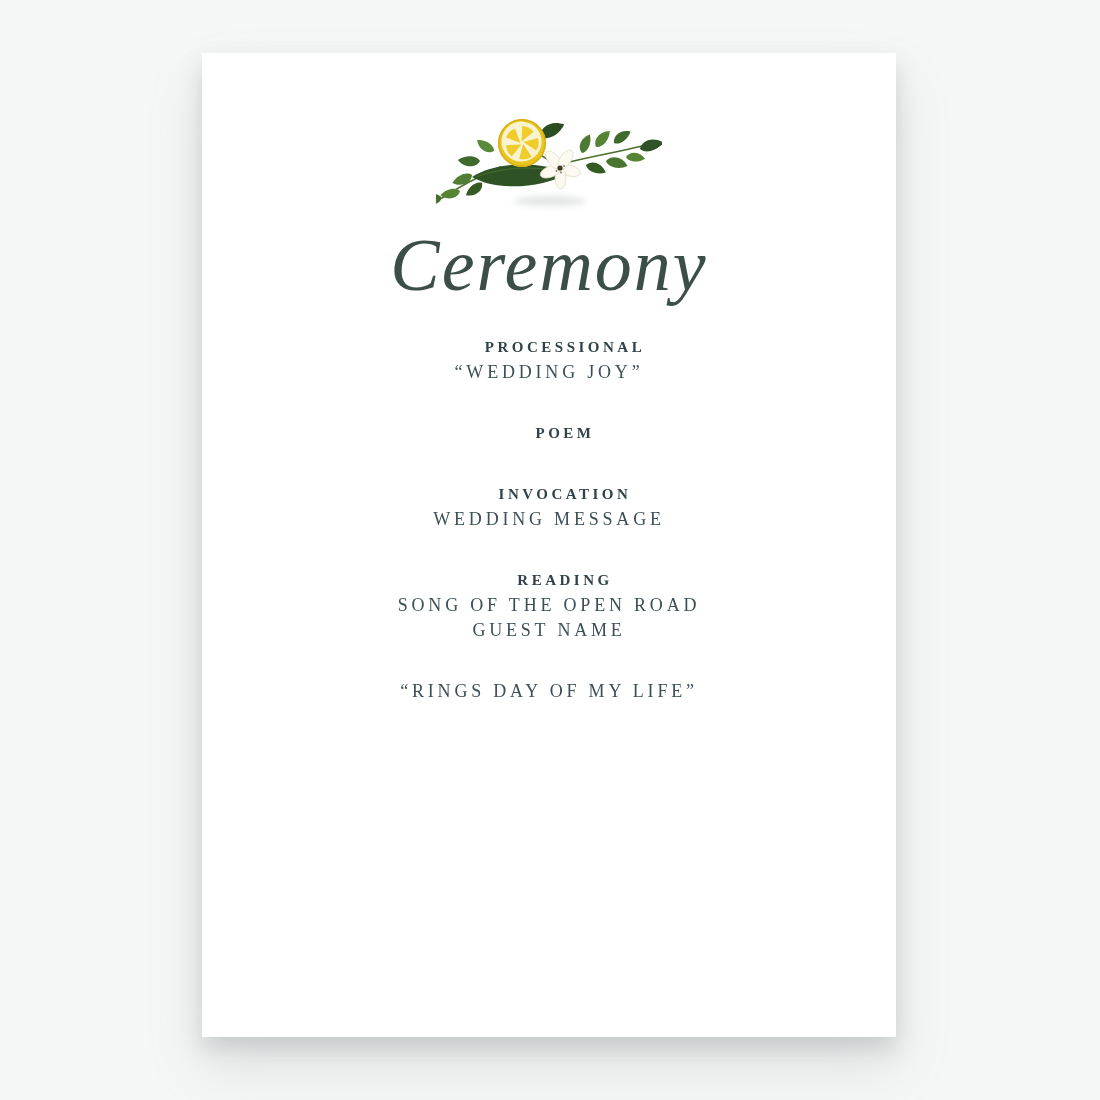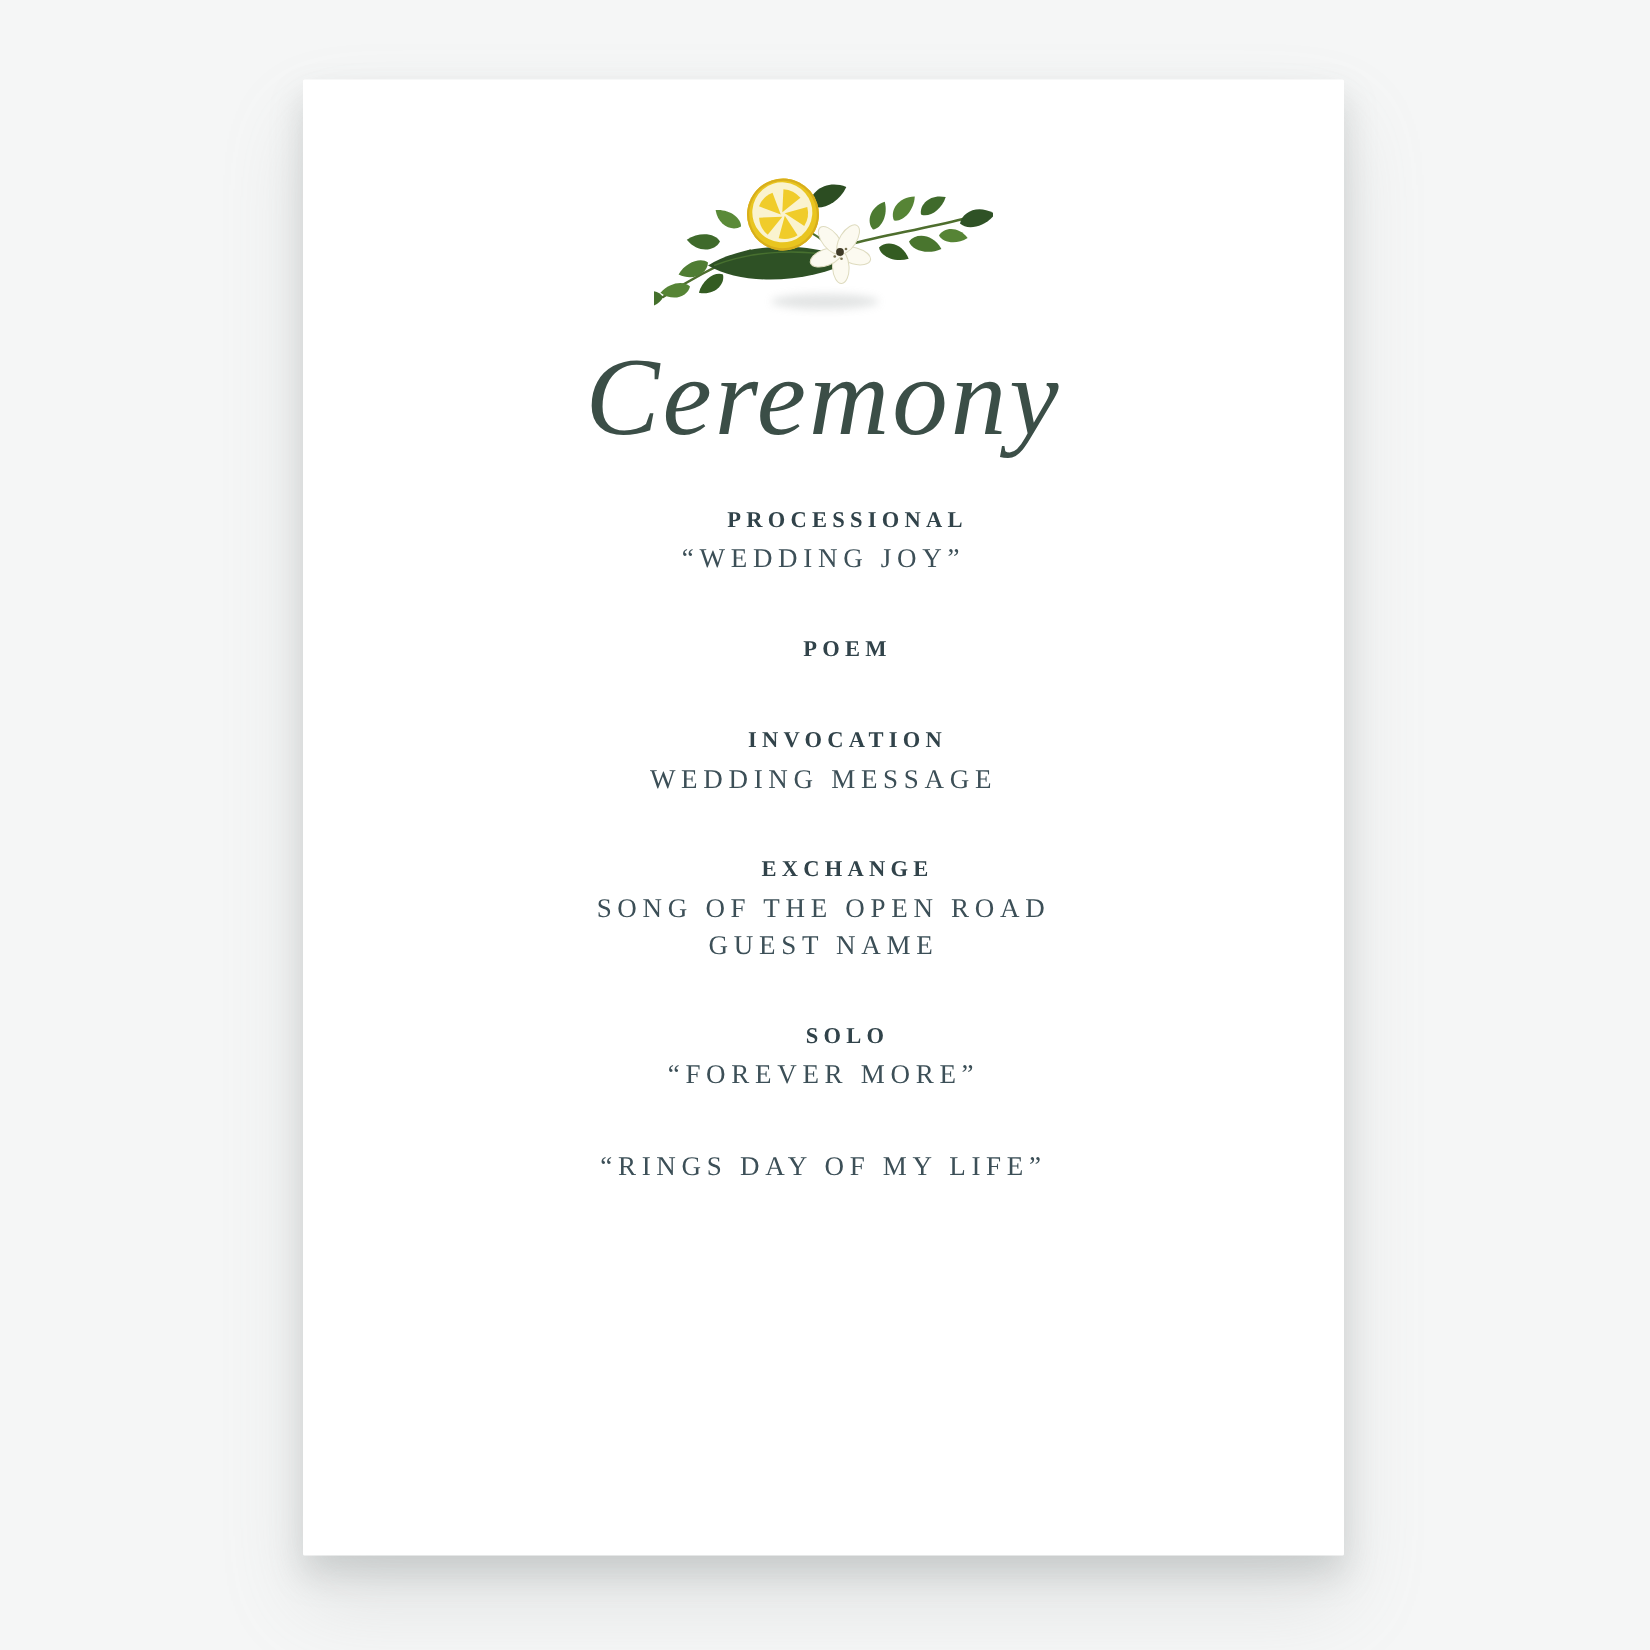--- a/index.html
+++ b/index.html
@@ -157,31 +157,27 @@
       <section class="group">
         <div class="group-heading">POEM</div>
       </section>
 
       <section class="group">
         <div class="group-heading">INVOCATION</div>
         <div class="group-line">WEDDING MESSAGE</div>
       </section>
 
       <section class="group">
-        <div class="group-heading">EXCHANGE</div>
+        <div class="group-heading">READING</div>
         <div class="group-line">SONG OF THE OPEN ROAD</div>
         <div class="group-line">GUEST NAME</div>
       </section>
 
 
 
-      <section class="group">
-        <div class="group-heading">SOLO</div>
-        <div class="group-line">“FOREVER MORE”</div>
-      </section>
 
       <section class="group">
         <div class="group-line">“RINGS DAY OF MY LIFE”</div>
       </section>
 
     </div>
   </div>
 </div>
 
 </body></html>

